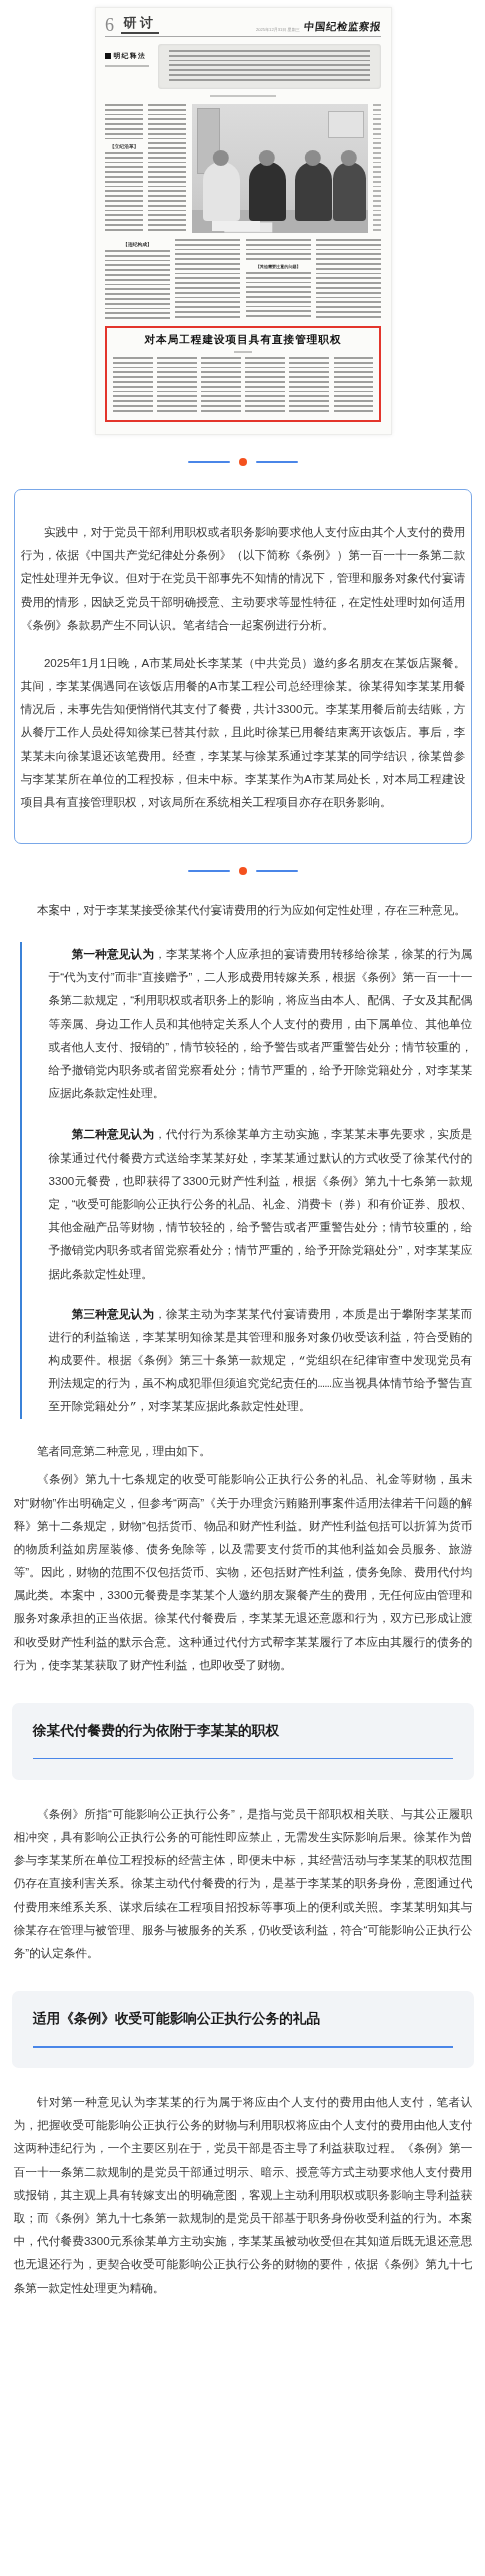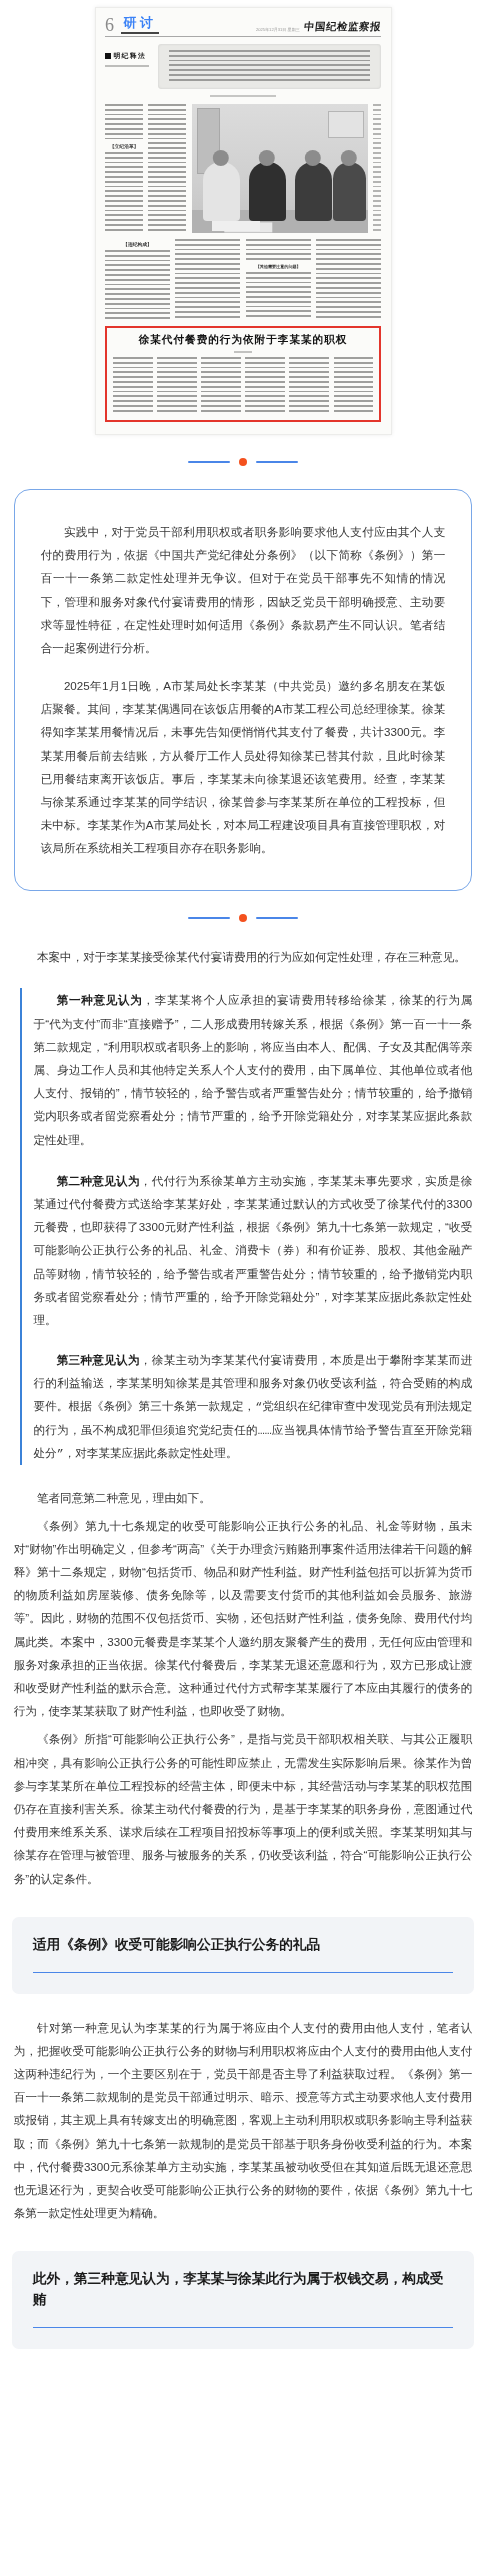--- a/index.html
+++ b/index.html
@@ -12,21 +12,21 @@
 
   
   .paper-wrap { padding-top:6.8px; }
   .paper {
     width:297px; margin:0 auto; background:#fbfbf9;
     border:0.7px solid #ececea; box-shadow:0 0 4.1px rgba(0,0,0,.08);
     padding:8.2px 9.6px 6.8px; position:relative; overflow:hidden; height:428px;
   }
   .np-head { display:flex; align-items:flex-end; }
   .np-pageno { font-family:"Liberation Serif",serif; font-size:18px; color:#8a8a8a; line-height:1; }
-  .np-section { font-family:"Liberation Serif",serif; font-weight:bold; font-size:13px; color:#3b82f6;
+  .np-section { font-family:"Liberation Serif",serif; font-weight:bold; font-size:13px; color:#404040;
     letter-spacing:3.4px; margin-left:6.8px; border-bottom:2.1px double #444; padding:0 2.7px 1.4px; line-height:1.1; }
   .np-headspace { flex:1; }
   .np-date { font-size:4.1px; color:#999; margin-right:4.1px; white-space:nowrap; align-self:flex-end; padding-bottom:2.1px; }
   .np-masthead { font-family:"Liberation Serif",serif; font-weight:bold; font-size:10.3px; color:#1a1a1a;
     transform:skewX(-6deg); letter-spacing:0.7px; white-space:nowrap; }
   .np-rule { height:0.7px; background:#a8a8a8; margin-top:2.1px; }
 
   .np-row2 { display:flex; margin-top:6.8px; }
   .np-collabel { width:53px; padding-top:5.5px; }
   .np-collabel .glyph { display:inline-block; width:6.2px; height:6.2px; background:#111; vertical-align:middle; }
@@ -72,26 +72,26 @@
   .np-red-byline { width:18px; height:2.1px; background:#c2c2c0; margin:4.1px auto; filter:blur(0.3px); }
   .np-redcols { display:flex; gap:4.8px; height:57px; }
   .np-redcols > div { flex:1; }
 
   
   .article { padding:0 13.7px 18px; font-size:11.6px; line-height:2; }
   .divider { display:flex; align-items:center; justify-content:center; gap:9px; margin:23px 0; }
   .divider .line { width:42px; height:2.1px; background:#4a86e8; border-radius:1.4px; }
   .divider .dot { width:8.2px; height:8.2px; background:#f4511e; border-radius:50%; }
 
-  .case-box { border:0.7px solid #79a7e8; border-radius:16px; padding:15px 26px; }
+  .case-box { border:0.7px solid #79a7e8; border-radius:7px; padding:15px 6px; }
   .case-box p { text-align:justify; text-indent:2em; margin:15px 0; }
 
   p.body-para { text-align:justify; text-indent:2em; margin:5px 0; }
 
-  .opinion-block { border-left:2.7px solid #3b82d8; margin:20.5px 0 20.5px 6.8px; padding-left:11px; }
+  .opinion-block { border-left:2.7px solid #3b82d8; margin:20.5px 0 20.5px 6.8px; padding-left:26px; }
   .opinion-block p { text-align:justify; text-indent:2em; margin:18px 0; }
   .opinion-block p:first-child { margin-top:0; }
   .opinion-block p:last-child { margin-bottom:0;font-family:Liberation Mono, monospace; }
   .opinion-block strong { color:#1d1d1d; }
 
   .section-head { background:#f2f4f7; border-radius:6.8px; padding:18px 13.7px 20.5px; margin:27px -1.4px 22px; }
   .section-head h2 { font-size:13.7px; line-height:1.5; color:#1b1b1b; font-weight:bold; margin:0 6.8px 16.4px; }
   .section-head .rule { height:1.4px; background:#4a86e8; margin:0 6.8px; }
 </style>
 </head>
@@ -165,21 +165,21 @@
         <div class="fuzz" style="height:23px;"></div>
         <div class="np-colheader" style="font-size:4.1px;">【其他需要注意的问题】</div>
         <div class="fuzz" style="flex:1;"></div>
       </div>
       <div class="np-bcol">
         <div class="fuzz" style="flex:1;"></div>
       </div>
     </div>
 
     <div class="np-redbox">
-      <div class="np-red-headline">徐某代付餐费的行为依附于李某某的职权</div>
+      <div class="np-red-headline">对本局工程建设项目具有直接管理职权</div>
       <div class="np-red-byline"></div>
       <div class="np-redcols">
         <div class="fuzz"></div>
         <div class="fuzz"></div>
         <div class="fuzz"></div>
         <div class="fuzz"></div>
         <div class="fuzz"></div>
         <div class="fuzz"></div>
       </div>
     </div>
@@ -211,27 +211,27 @@
   <div class="opinion-block">
     <p><strong>第一种意见认为</strong><span>，李某某将个人应承担的宴请费用转移给徐某，徐某的行为属于“代为支付”而非“直接赠予”，二人形成费用转嫁关系，根据《条例》第一百一十一条第二款规定，“利用职权或者职务上的影响，将应当由本人、配偶、子女及其配偶等亲属、身边工作人员和其他特定关系人个人支付的费用，由下属单位、其他单位或者他人支付、报销的”，情节较轻的，给予警告或者严重警告处分；情节较重的，给予撤销党内职务或者留党察看处分；情节严重的，给予开除党籍处分，对李某某应据此条款定性处理。</span></p>
     <p><strong>第二种意见认为</strong><span>，代付行为系徐某单方主动实施，李某某未事先要求，实质是徐某通过代付餐费方式送给李某某好处，李某某通过默认的方式收受了徐某代付的3300元餐费，也即获得了3300元财产性利益，根据《条例》第九十七条第一款规定，“收受可能影响公正执行公务的礼品、礼金、消费卡（券）和有价证券、股权、其他金融产品等财物，情节较轻的，给予警告或者严重警告处分；情节较重的，给予撤销党内职务或者留党察看处分；情节严重的，给予开除党籍处分”，对李某某应据此条款定性处理。</span></p>
     <p><strong>第三种意见认为</strong><span>，徐某主动为李某某代付宴请费用，本质是出于攀附李某某而进行的利益输送，李某某明知徐某是其管理和服务对象仍收受该利益，符合受贿的构成要件。根据《条例》第三十条第一款规定，“党组织在纪律审查中发现党员有刑法规定的行为，虽不构成犯罪但须追究党纪责任的……应当视具体情节给予警告直至开除党籍处分”，对李某某应据此条款定性处理。</span></p>
   </div>
 
   <p class="body-para">笔者同意第二种意见，理由如下。</p>
 
   <p class="body-para">《条例》第九十七条规定的收受可能影响公正执行公务的礼品、礼金等财物，虽未对“财物”作出明确定义，但参考“两高”《关于办理贪污贿赂刑事案件适用法律若干问题的解释》第十二条规定，财物“包括货币、物品和财产性利益。财产性利益包括可以折算为货币的物质利益如房屋装修、债务免除等，以及需要支付货币的其他利益如会员服务、旅游等”。因此，财物的范围不仅包括货币、实物，还包括财产性利益，债务免除、费用代付均属此类。本案中，3300元餐费是李某某个人邀约朋友聚餐产生的费用，无任何应由管理和服务对象承担的正当依据。徐某代付餐费后，李某某无退还意愿和行为，双方已形成让渡和收受财产性利益的默示合意。这种通过代付方式帮李某某履行了本应由其履行的债务的行为，使李某某获取了财产性利益，也即收受了财物。</p>
 
+  <div class="section-head">
+    <h2>徐某代付餐费的行为依附于李某某的职权</h2>
+    <div class="rule"></div>
+  </div>
   <p class="body-para">《条例》所指“可能影响公正执行公务”，是指与党员干部职权相关联、与其公正履职相冲突，具有影响公正执行公务的可能性即应禁止，无需发生实际影响后果。徐某作为曾参与李某某所在单位工程投标的经营主体，即便未中标，其经营活动与李某某的职权范围仍存在直接利害关系。徐某主动代付餐费的行为，是基于李某某的职务身份，意图通过代付费用来维系关系、谋求后续在工程项目招投标等事项上的便利或关照。李某某明知其与徐某存在管理与被管理、服务与被服务的关系，仍收受该利益，符合“可能影响公正执行公务”的认定条件。</p>
 
   <div class="section-head">
     <h2>适用《条例》收受可能影响公正执行公务的礼品</h2>
     <div class="rule"></div>
   </div>
   <p class="body-para">针对第一种意见认为李某某的行为属于将应由个人支付的费用由他人支付，笔者认为，把握收受可能影响公正执行公务的财物与利用职权将应由个人支付的费用由他人支付这两种违纪行为，一个主要区别在于，党员干部是否主导了利益获取过程。《条例》第一百一十一条第二款规制的是党员干部通过明示、暗示、授意等方式主动要求他人支付费用或报销，其主观上具有转嫁支出的明确意图，客观上主动利用职权或职务影响主导利益获取；而《条例》第九十七条第一款规制的是党员干部基于职务身份收受利益的行为。本案中，代付餐费3300元系徐某单方主动实施，李某某虽被动收受但在其知道后既无退还意思也无退还行为，更契合收受可能影响公正执行公务的财物的要件，依据《条例》第九十七条第一款定性处理更为精确。</p>
 
-  <div class="section-head">
-    <h2>此外，第三种意见认为，李某某与徐某此行为属于权钱交易，构成受贿</h2>
-    <div class="rule"></div>
-  </div>
 
 </div>
 
 
 </body></html>

